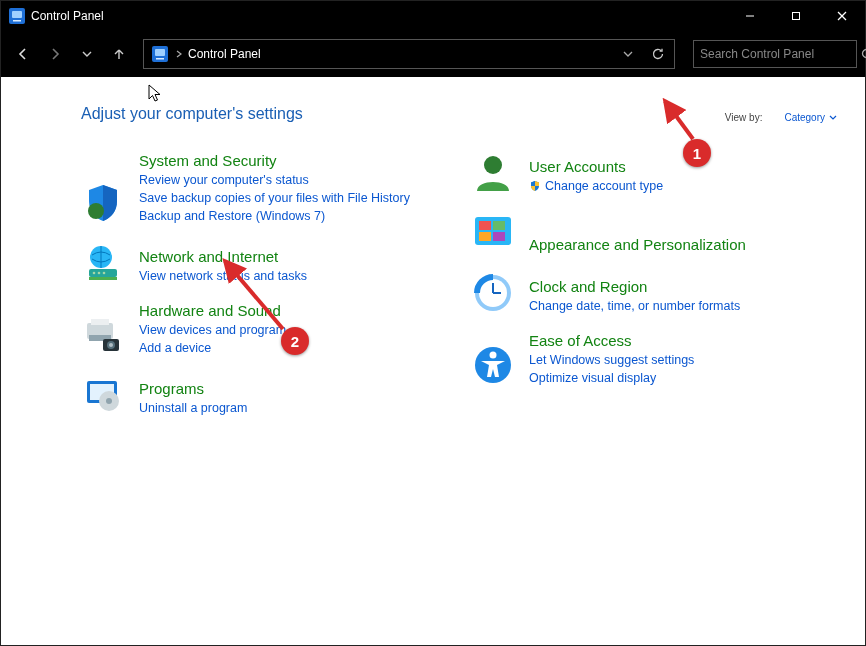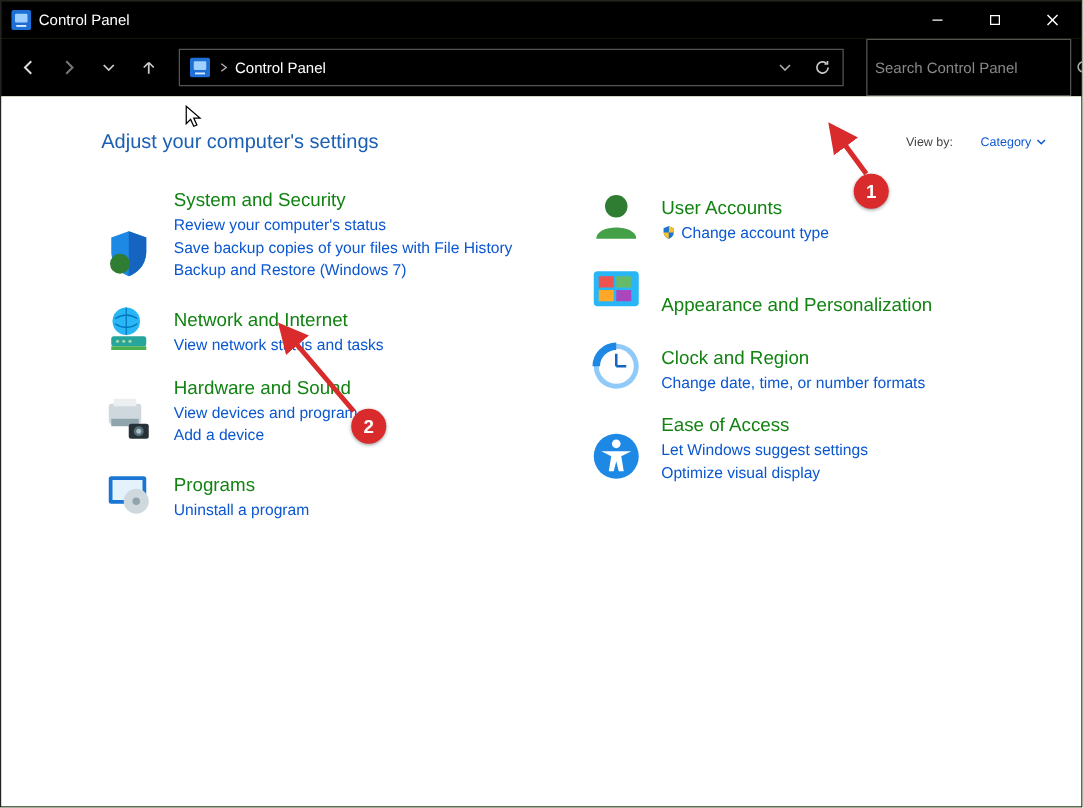--- a/index.html
+++ b/index.html
@@ -1,43 +1,43 @@
 <!DOCTYPE html>
 <html><head>
 <meta charset="utf-8">
 <style>
   * { box-sizing: border-box; margin: 0; padding: 0; font-family: "Segoe UI", Tahoma, sans-serif; }
   html,body { width:866px; height:646px; background:#fff; overflow:hidden; }
-  .window { width:866px; height:646px; border:1px solid #222; background:#4d7c0f; display:flex; flex-direction:column; }
+  .window { width:866px; height:646px; border:1px solid #222; background:#0f766e; display:flex; flex-direction:column; }
   
   .titlebar { height:30px; background:#000; color:#fff; display:flex; align-items:center; }
   .titlebar .app-icon { width:16px; height:16px; margin:0 6px 0 8px; display:flex; align-items:center; justify-content:center; }
   .titlebar .title { font-size:12px; flex:0 0 auto; }
   .titlebar .spacer { flex:1; }
   .titlebar .win-btn { width:46px; height:30px; display:flex; align-items:center; justify-content:center; color:#fff; }
   
   .navrow { height:46px; background:#000; display:flex; align-items:center; padding:0 8px; gap:4px; }
   .nav-btn { width:28px; height:28px; display:flex; align-items:center; justify-content:center; color:#ccc; border-radius:2px; }
   .nav-btn.disabled { color:#666; }
   .addressbar { flex:1; height:30px; border:1px solid #555; background:#000; display:flex; align-items:center; margin:0 6px; position:relative; }
   .addr-icon { width:20px; height:20px; margin-left:6px; display:flex; align-items:center; justify-content:center; }
   .addr-sep { color:#aaa; font-size:11px; margin:0 6px; }
   .addr-text { color:#fff; font-size:12px; }
   .addr-right { margin-left:auto; display:flex; align-items:center; }
   .addr-drop { width:24px; height:28px; display:flex; align-items:center; justify-content:center; color:#ccc; }
   .refresh-btn { width:32px; height:30px; display:flex; align-items:center; justify-content:center; color:#ccc; margin-left:2px;}
-  .searchbox { width:164px; height:46px; border:1px solid #555; background:#000; display:flex; align-items:center; margin-left:8px; }
+  .searchbox { width:164px; height:28px; border:1px solid #555; background:#000; display:flex; align-items:center; margin-left:8px; }
   .searchbox input { flex:1; background:transparent; border:none; color:#fff; font-size:12px; padding:0 6px; outline:none; }
   .searchbox input::placeholder { color:#888; }
   .searchbox .search-icon { width:26px; height:28px; display:flex; align-items:center; justify-content:center; color:#aaa; }
   
   .cursor { position:absolute; left:148px; top:84px; pointer-events:none; z-index:50; }
   
   .content { flex:1; background:#fff; position:relative; padding:28px 28px 0 80px; overflow:hidden; }
-  .header-row { display:flex; align-items:center; justify-content:space-between; margin-bottom:28px; }
+  .header-row { display:flex; align-items:flex-end; justify-content:space-between; margin-bottom:28px; }
   .heading { color:#1a5fb4; font-size:16px; font-weight:400; }
   .viewby { font-size:10px; color:#444; display:flex; align-items:center; gap:22px; }
   .viewby .vb-value { color:#0b57d0; display:flex; align-items:center; gap:4px; }
   .columns { display:flex; gap:40px; }
   .col { flex:0 0 350px; display:flex; flex-direction:column; gap:16px; }
   .category { display:flex; gap:14px;align-items:flex-end; }
   .cat-icon { width:44px; height:44px; flex:0 0 44px; display:flex; align-items:center; justify-content:center; }
   .cat-body { display:flex; flex-direction:column; }
   .cat-title { color:#128312; font-size:15px; line-height:20px; }
   .cat-link { color:#0b57d0; font-size:12.5px; line-height:18px; display:flex; align-items:center; gap:4px;}

